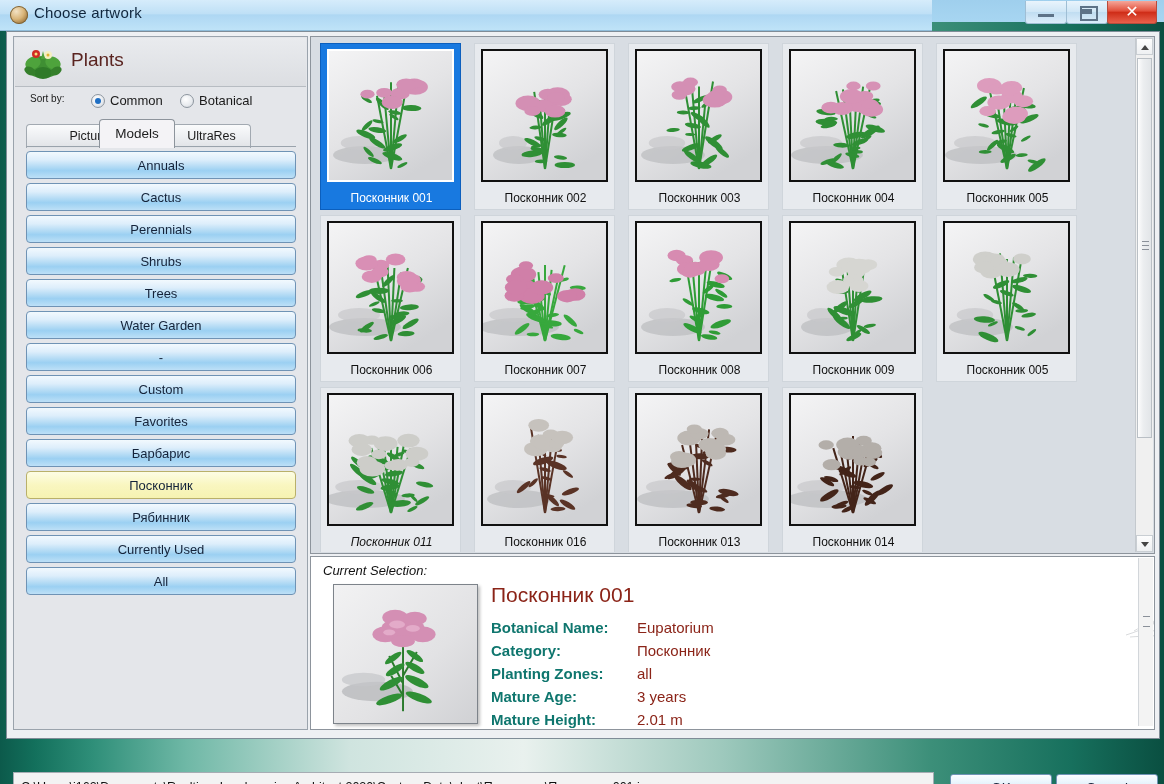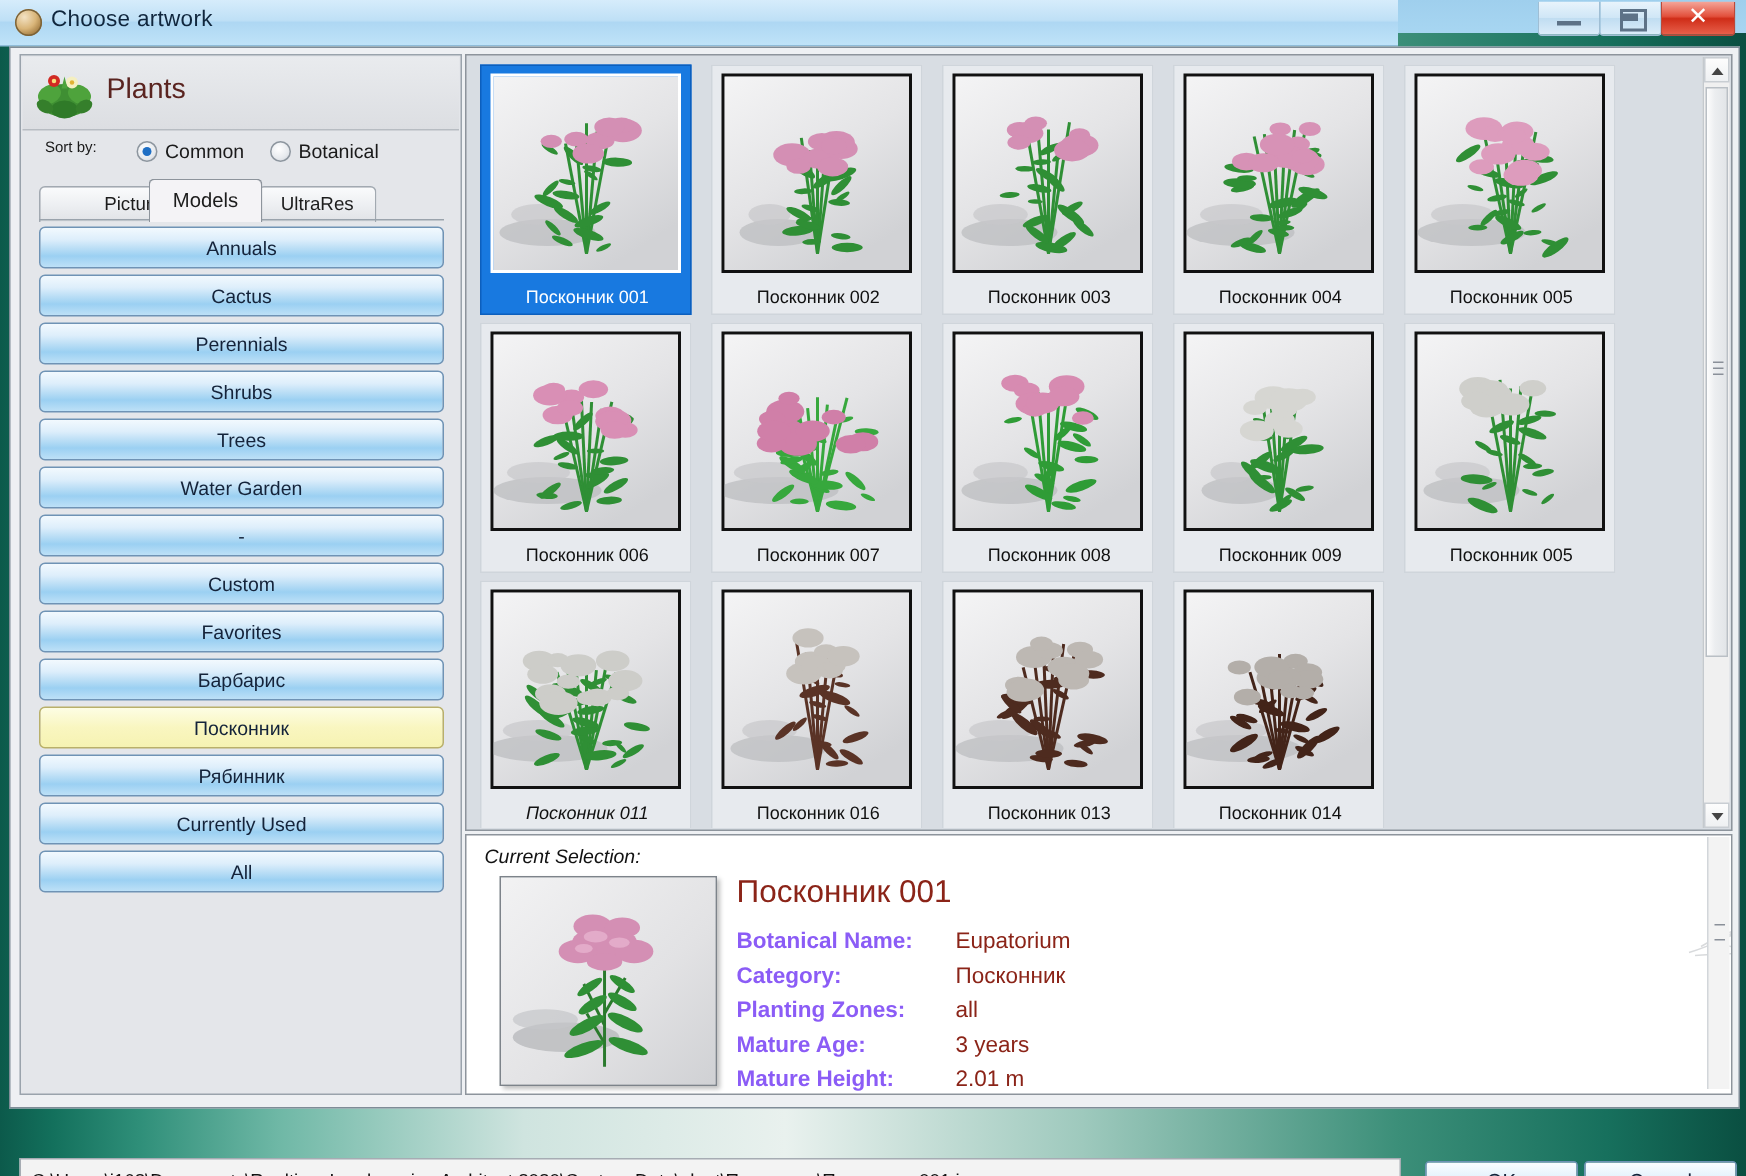--- a/index.html
+++ b/index.html
@@ -136,21 +136,21 @@
   
   #selpanel{position:absolute;left:0;top:520px;width:843px;height:172px;
     background:#ffffff;border:1px solid #8d949c;overflow:hidden;}
   #selpanel .cs{position:absolute;left:12px;top:6px;font-size:13px;font-style:italic;color:#111;}
   #selthumb{position:absolute;left:22px;top:27px;width:145px;height:140px;
     border:1px solid #7d838a;box-sizing:border-box;overflow:hidden;
     background:linear-gradient(160deg,#f0f0f1 0%,#e2e2e4 55%,#d2d3d6 100%);
     box-shadow:2px 2px 3px rgba(0,0,0,.25);}
   #selname{position:absolute;left:180px;top:26px;font-size:21px;color:#8b2418;}
   .srow{position:absolute;left:180px;font-size:15px;color:#8b2418;}
-  .srow b{position:absolute;left:0;top:0;width:150px;color:#8b5cf6;font-weight:bold;}
+  .srow b{position:absolute;left:0;top:0;width:150px;color:#0f766e;font-weight:bold;}
   .srow span{position:absolute;left:146px;top:0;white-space:nowrap;}
   
   #wm{position:absolute;left:805px;top:22px;width:330px;height:78px;opacity:.55;pointer-events:none;}
   
   #ssb{position:absolute;right:1px;top:1px;width:14px;height:168px;background:#f3f3f3;
     border-left:1px solid #d2d6da;}
   #ssb .grip{position:absolute;left:4px;top:58px;width:7px;height:9px;
     border-top:1px solid #8a9099;border-bottom:1px solid #8a9099;}
   
   #statusrow{position:absolute;left:6px;top:740px;width:1152px;height:32px;}

